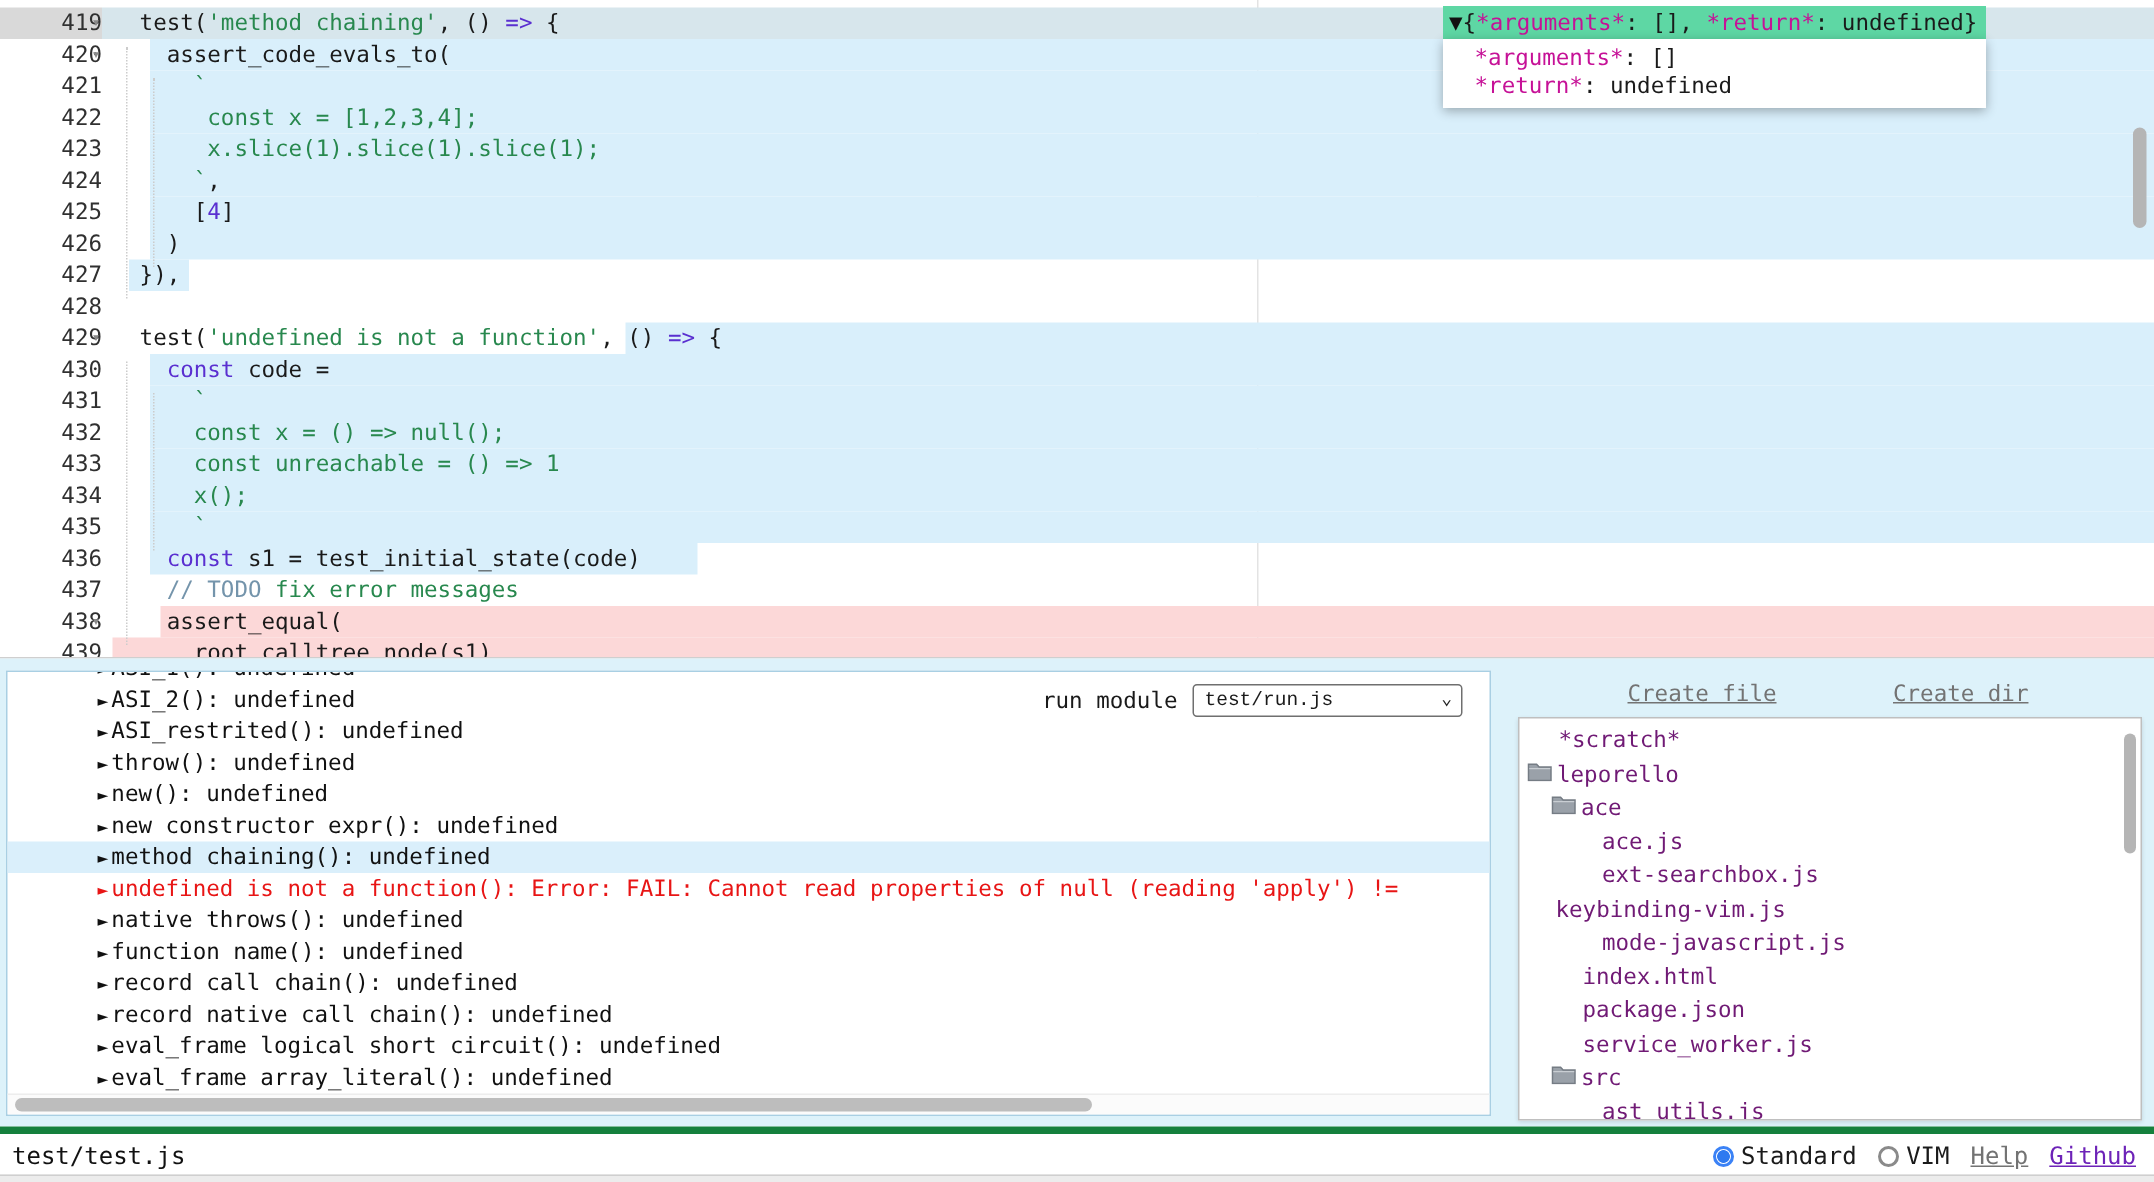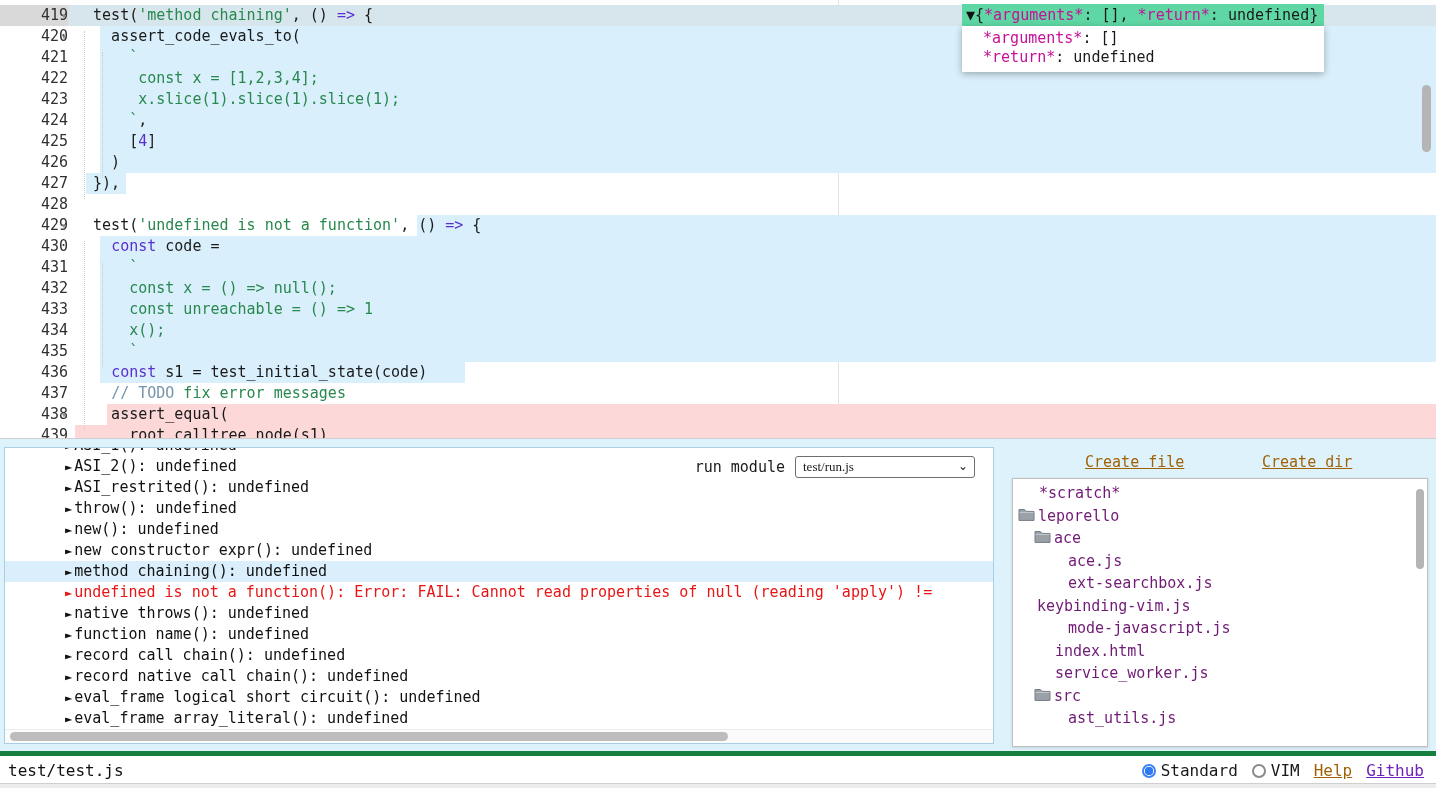--- a/index.html
+++ b/index.html
@@ -43,30 +43,30 @@
   #console{position:absolute;left:4px;top:8px;width:988px;height:295px;background:#ffffff;
            border:1px solid #a9cfe3;overflow:hidden;}
   #crows{margin-top:-13px;}
   .crow{height:21px;line-height:21px;font-size:15px;white-space:pre;padding-left:60px;color:#111;}
   .crow .tri{font-size:12px;margin-right:2px;}
   .crow.sel{background:#daeffb;}
   .crow.err{color:#e81515;}
   #runmod{position:absolute;right:18px;top:8px;height:24px;z-index:5;}
   #runmod .rlabel{font-size:15px;margin-right:10px;vertical-align:middle;text-align:right;}
   #runsel{display:inline-block;width:180px;height:22px;border:1px solid #6f6f6f;border-radius:3px;
-          background:#ffffff;font-family:Liberation Serif, serif;font-size:13px;
+          background:#ffffff;font-family:Liberation Mono, monospace;font-size:13px;
           line-height:20px;padding:0 20px 16px 7px;position:relative;vertical-align:middle;box-sizing:border-box;}
   #runsel .chev{position:absolute;right:6px;top:-1px;font-size:12px;color:#222;}
   #hscroll{position:absolute;left:0;bottom:0;height:13px;width:100%;background:#fbfbfb;border-top:1px solid #ededed;}
   #hthumb{position:absolute;left:5px;top:2px;width:718px;height:9px;border-radius:5px;background:#bdbdbd;}
 
   
   #rlinks{position:absolute;left:1012px;top:14px;width:414px;height:24px;font-size:15px;}
   #rlinks a{text-decoration:underline;cursor:pointer;}
-  .link-blue{color:#a16207;} .link-purple{color:#6d23b8;}
+  .link-blue{color:#737373;} .link-purple{color:#6d23b8;}
   #createfile{position:absolute;left:73px;} #createdir{position:absolute;left:250px;}
   #filebox{position:absolute;left:1012px;top:39px;width:414px;height:267px;background:#ffffff;
            border:1px solid #bfbfbf;overflow:hidden;box-shadow:0 1px 3px rgba(0,0,0,.12);}
   #tree{padding-top:3px;}
   .frow{height:22.5px;line-height:22.5px;font-size:15px;white-space:pre;color:#701a75;display:flex;align-items:flex-end;}
   .frow .ficon{flex:0 0 auto;margin-right:3px;display:inline-block;}
   #vscroll{position:absolute;right:3px;top:10px;width:8px;height:80px;border-radius:4px;background:#b5b5b5;}
 
   
   #status{position:absolute;left:0;top:751px;width:1436px;height:32px;background:#ffffff;border-top:5px solid #15803d;}
@@ -242,20 +242,21 @@
             </svg></span><span>leporello</span></div>
         <div class="frow" style="padding-left: 21px;"><span class="ficon"><svg width="17" height="14" viewBox="0 0 17 14">
               <path d="M1 2.5 h5.4 l1.7 1.9 H16 v9 H1 z" fill="#9aa1a9" stroke="#757c84" stroke-width="1"></path>
               <path d="M1.5 5.4 H15.5" stroke="#c9ced3" stroke-width="0.9"></path>
             </svg></span><span>ace</span></div>
         <div class="frow" style="padding-left: 55px;"><span>ace.js</span></div>
         <div class="frow" style="padding-left: 55px;"><span>ext-searchbox.js</span></div>
         <div class="frow" style="padding-left: 24px;"><span>keybinding-vim.js</span></div>
         <div class="frow" style="padding-left: 55px;"><span>mode-javascript.js</span></div>
         <div class="frow" style="padding-left: 42px;"><span>index.html</span></div>
+        <div class="frow" style="padding-left: 42px;"><span>package.json</span></div>
         <div class="frow" style="padding-left: 42px;"><span>service_worker.js</span></div>
         <div class="frow" style="padding-left: 21px;"><span class="ficon"><svg width="17" height="14" viewBox="0 0 17 14">
               <path d="M1 2.5 h5.4 l1.7 1.9 H16 v9 H1 z" fill="#9aa1a9" stroke="#757c84" stroke-width="1"></path>
               <path d="M1.5 5.4 H15.5" stroke="#c9ced3" stroke-width="0.9"></path>
             </svg></span><span>src</span></div>
         <div class="frow" style="padding-left: 55px;"><span>ast_utils.js</span></div>
       </div>
     <div id="vscroll"></div>
   </div>
 </div>

